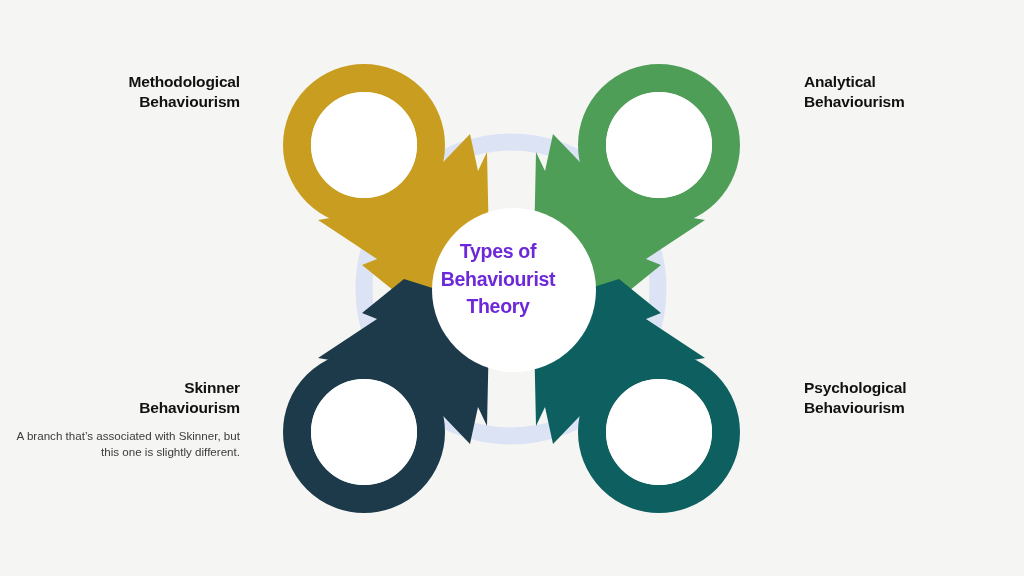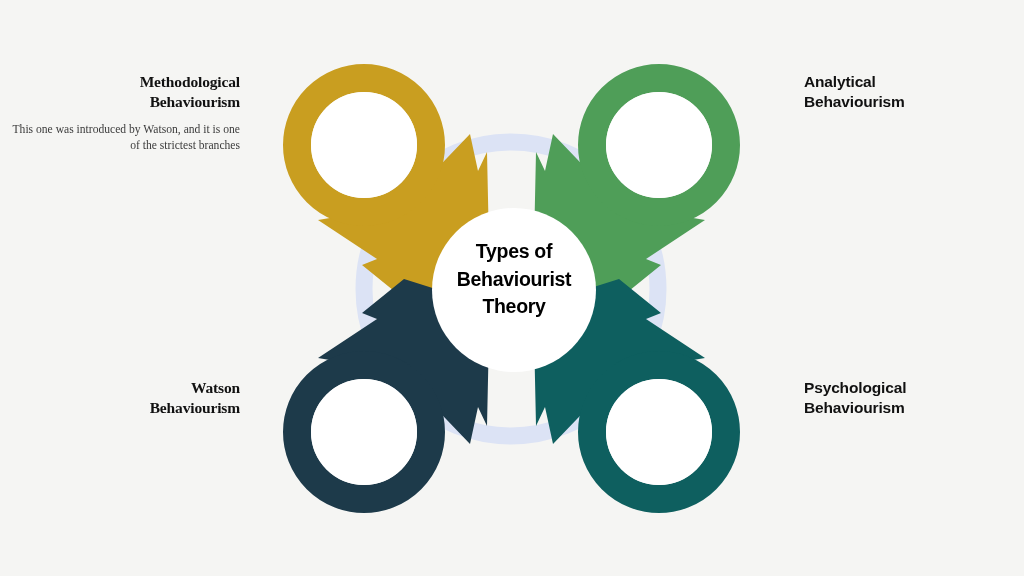--- a/index.html
+++ b/index.html
@@ -6,21 +6,21 @@
   body{
     width:1024px;height:576px;
     background:#f5f5f3;
     font-family:"Liberation Sans", sans-serif;
     overflow:hidden;
     position:relative;
   }
   #stage{position:absolute;inset:0;width:1024px;height:576px;}
 
   .label-block{position:absolute;width:230px;}
-  .label-block.left{text-align:right;font-family:Liberation Serif, serif;}
+  .label-block.left{text-align:right;}
   .label-block.right{text-align:left;}
 
   .lbl-title{
     font-size:15.5px;
     font-weight:bold;
     color:#111111;
     line-height:1.32;
     letter-spacing:-0.15px;
     margin:0 0 9px 0;
     white-space:pre-line;
@@ -33,26 +33,26 @@
     margin:0;
   }
 
   #tl{left:10px;  top:72px;}
   #tr{left:804px; top:72px;}
   #bl{left:10px;  top:378px;}
   #br{left:804px; top:378px;}
 
   .center-title{
     position:absolute;
-    left:426px;top:238px;
+    left:410px;top:238px;
     width:176px;
     text-align:center;
     font-size:19.5px;
     font-weight:bold;
-    color:#000000;
+    color:#6d28d9;
     line-height:1.42;
     letter-spacing:-0.3px;
     white-space:pre-line;
     pointer-events:none;
   }
 </style>
 </head>
 <body>
 
 <svg id="stage" viewBox="0 0 1024 576" xmlns="http://www.w3.org/2000/svg">
@@ -130,29 +130,29 @@
   <circle cx="514" cy="290" r="82" fill="#ffffff"></circle>
 </svg>
 
 <div class="center-title">Types of
 Behaviourist
 Theory</div>
 
 <div class="label-block left" id="tl">
   <p class="lbl-title">Methodological
 Behaviourism</p>
-  <p class="lbl-desc">This one was introduced by Watson, and it is one of the strictest branches</p>
 </div>
 
 <div class="label-block right" id="tr">
   <p class="lbl-title">Analytical
 Behaviourism</p>
 </div>
 
 <div class="label-block left" id="bl">
-  <p class="lbl-title">Watson
+  <p class="lbl-title">Skinner
 Behaviourism</p>
+  <p class="lbl-desc">A branch that’s associated with Skinner, but this one is slightly different.</p>
 </div>
 
 <div class="label-block right" id="br">
   <p class="lbl-title">Psychological
 Behaviourism</p>
 </div>
 
 </body></html>

